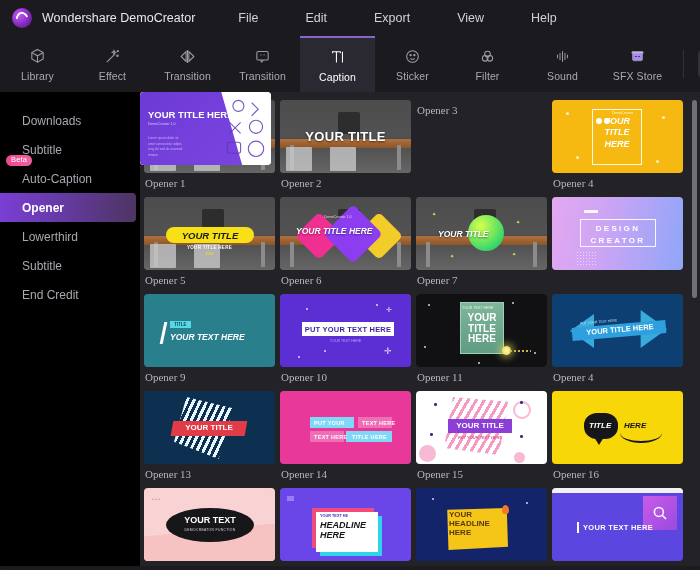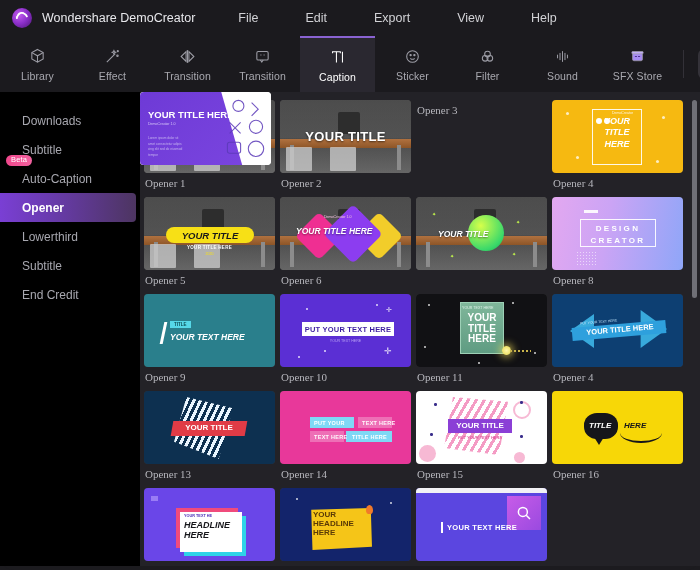--- a/index.html
+++ b/index.html
@@ -545,33 +545,33 @@
             <div class="deskbg"></div>
             <div class="deskleg" style="left:10px"></div>
             <div class="deskleg" style="right:10px"></div>
             <div class="ball"></div>
             <span class="star" style="left:16px;top:14px">✦</span>
             <span class="star" style="left:100px;top:22px">✦</span>
             <span class="star" style="left:96px;top:54px">✦</span>
             <span class="star" style="left:34px;top:56px">✦</span>
             <div class="txt">YOUR TITLE</div>
           </div>
+          <div class="cap">Opener 7</div>
         </div>
 
         <div class="cell">
           <div class="thumb">
             <div class="o8">
               <div class="dash"></div>
               <div class="dotgrid"></div>
               <div class="box"></div>
               <div class="t" style="white-space:pre-line">DESIGN
 CREATOR</div>
             </div>
           </div>
-          <div class="cap">Opener 8</div>
         </div>
 
         <div class="cell">
           <div class="thumb">
             <div class="o9">
               <div class="bar"></div>
               <div class="tag">TITLE</div>
               <div class="t">YOUR TEXT HERE</div>
             </div>
           </div>
@@ -680,20 +680,31 @@
             <div class="o16">
               <div class="bub"></div>
               <div class="t1">TITLE</div>
               <div class="t2">HERE</div>
               <div class="swoosh"></div>
             </div>
           </div>
           <div class="cap">Opener 16</div>
         </div>
 
+        <div class="cell">
+          <div class="thumb">
+            <div class="o17">
+              <div class="wave"></div>
+              <div class="dots">•••</div>
+              <div class="blob"></div>
+              <div class="t">YOUR TEXT</div>
+              <div class="s">DEMOCREATOR FUNCTION</div>
+            </div>
+          </div>
+        </div>
 
         <div class="cell">
           <div class="thumb">
             <div class="o18">
               <div class="sq"></div>
               <div class="pink"></div>
                 <div class="cyan"></div>
                 <div class="white"></div>
               <div class="s">YOUR TEXT HE</div>
               <div class="t" style="white-space:pre-line">HEADLINE

